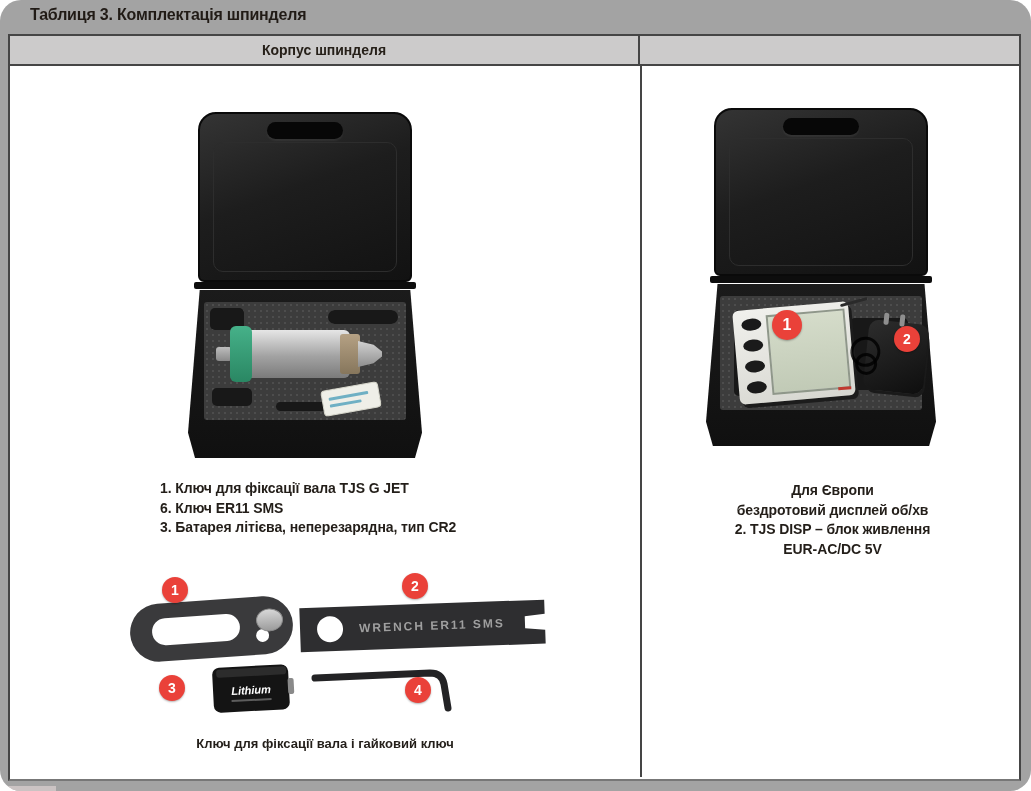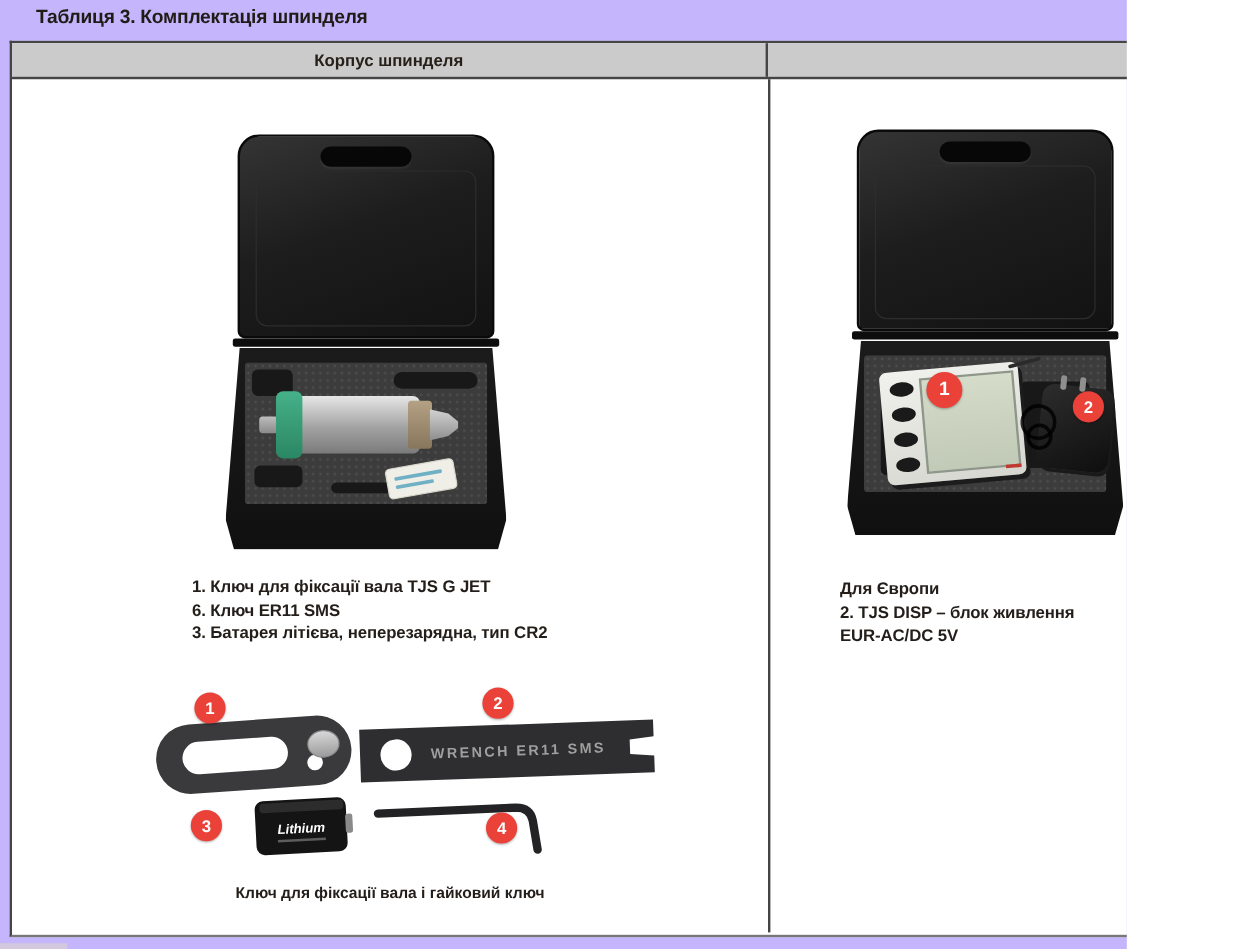--- a/index.html
+++ b/index.html
@@ -1,18 +1,18 @@
 <!DOCTYPE html>
 <html><head>
 <meta charset="utf-8">
 <style>
   * { margin:0; padding:0; box-sizing:border-box; }
   html,body { background:#fff; }
   body { font-family:"Liberation Sans","DejaVu Sans",sans-serif; color:#231e19; }
-  .page { position:relative; width:939px; height:791px; background:#c4b5fd; overflow:hidden; }
+  .page { position:relative; width:1031px; height:791px; background:#a3a3a3; overflow:hidden;border-radius:21px; }
 
   .doc-title { position:absolute; left:30px; top:6px; font-size:16px; font-weight:700;
                letter-spacing:-0.2px; color:#211b16; }
 
   
   .tbl { position:absolute; left:8px; top:34px; width:1013px; height:747px;
          border:2px solid #454545; border-bottom-color:#777; background:#fff; }
   .tbl-header { display:flex; height:30px; background:#cccbcb; border-bottom:2px solid #454545; }
   .th { display:flex; align-items:center; justify-content:center;
         font-size:14px; font-weight:700; color:#262019; }
@@ -20,21 +20,21 @@
   .th-right { flex:1; }
   .tbl-body { position:relative; height:711px; }
   .col-divider { position:absolute; left:630px; top:0; width:2px; height:100%; background:#454545; }
 
   
   .item-list { position:absolute; left:150px; top:413px; font-size:14px; line-height:19.5px;
                font-weight:600; letter-spacing:-0.1px; }
   .left-caption { position:absolute; left:0; top:670px; width:630px; text-align:center;
                   font-size:13px; font-weight:600; }
   .right-text { position:absolute; left:690px; top:415px; width:265px; font-size:14px;
-                line-height:19.5px; font-weight:600; letter-spacing:-0.1px; }
+                line-height:19.5px; font-weight:600; letter-spacing:-0.1px;text-align:center; }
   .right-text .hd { font-weight:700; }
 
   
   .badge { position:absolute; border-radius:50%; background:#ea4139; color:#fff;
            display:flex; align-items:center; justify-content:center; font-weight:700;
            box-shadow:0 1px 2px rgba(0,0,0,.3); }
   .b26 { width:26px; height:26px; font-size:14px; }
   .b30 { width:30px; height:30px; font-size:16px; }
 
   
@@ -199,20 +199,21 @@
               <div class="coil" style="left:-10px; top:34px; width:22px; height:22px;"></div>
             </div>
           </div>
         </div>
         <div class="badge b30" style="left:66px; top:202px;">1</div>
         <div class="badge b26" style="left:188px; top:218px;">2</div>
       </div>
 
       <div class="right-text">
         <div class="hd">Для Європи</div>
+        <div>бездротовий дисплей об/хв</div>
         <div>2. TJS DISP – блок живлення</div>
         <div>EUR-AC/DC 5V</div>
       </div>
 
     </div>
   </div>
 
   <div class="page-edge-artifact"></div>
 </div>
 

